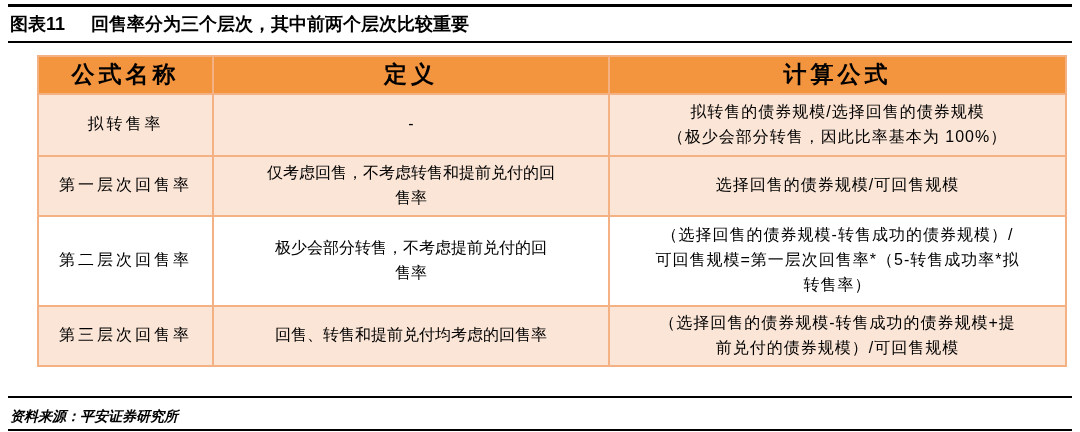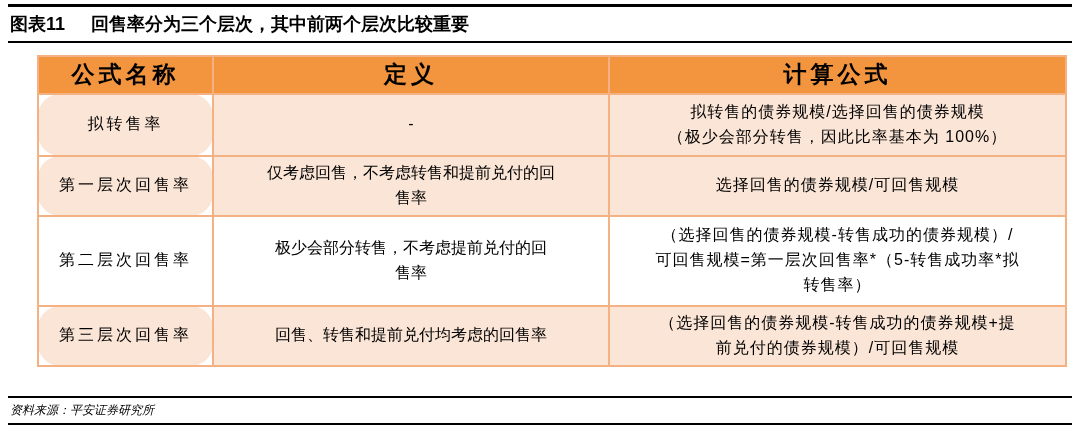--- a/index.html
+++ b/index.html
@@ -45,35 +45,36 @@
   .formula-table th {
     background: var(--header-bg, #F3953F);
     height: 32px;
     font-size: 23px;
     font-weight: bold;
     letter-spacing: 4px;
     padding: 0 4px;
   }
   tr.row-peach td { background: var(--row-alt-bg, #FBE5D6); }
   tr.row-white td { background: #ffffff; }
-  td.c1 { letter-spacing: 3px; border-radius: 22px; }
+  td.c1 { letter-spacing: 3px; }
   td.c3 { letter-spacing: 1px; }
   tr.h62 td { height: 62px; }
   tr.h31 td { height: 31px; }
   tr.h60 td { height: 60px; }
   tr.h90 td { height: 90px; }
 
   
   .source-block { position: absolute; left: 8px; top: 396px; width: 1064px; }
   .source-text {
-    font-size: 12px;
-    font-weight: normal;
+    font-size: 14px;
+    font-weight: bold;
     font-style: italic;
     padding: 3px 0 4px 2px;
     line-height: 18px;
+    margin-top: 6px;
   }
 </style>
 </head>
 <body>
 
 <div class="page">
 
   <div class="title-block">
     <div class="rule-thick"></div>
     <div class="title-row">

